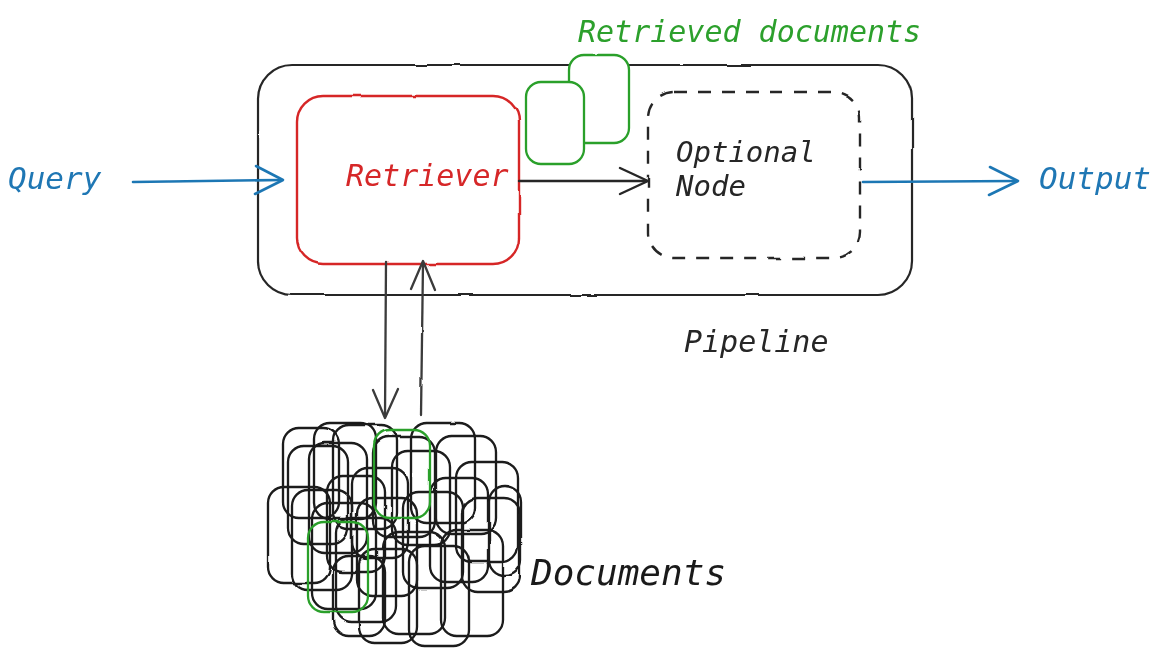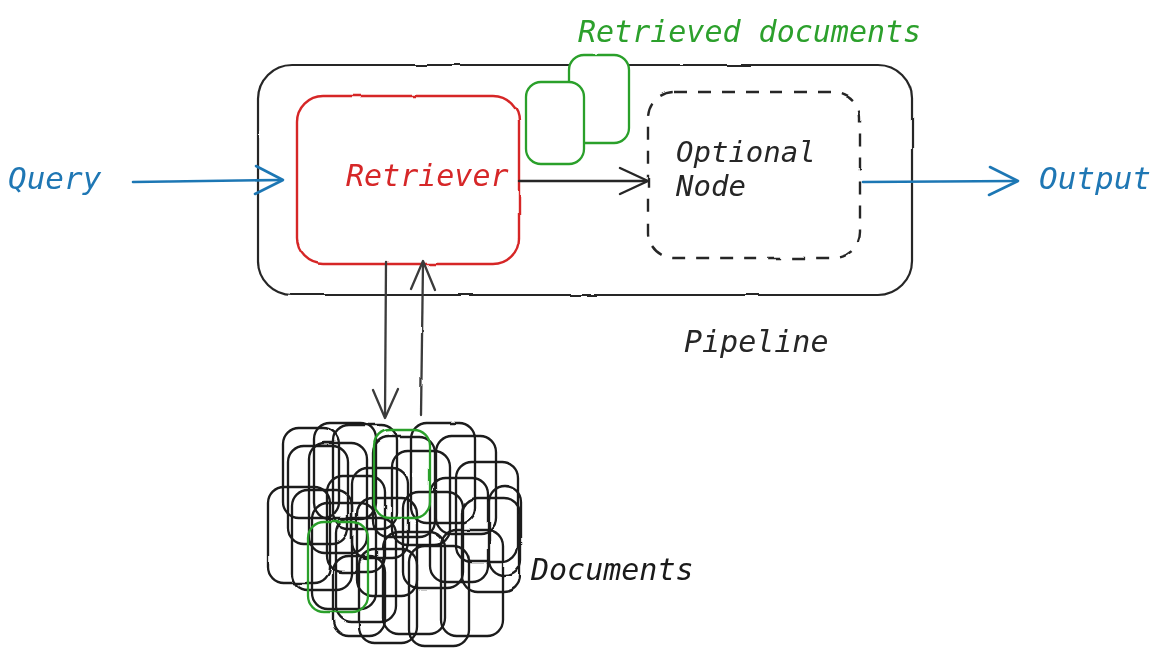--- a/index.html
+++ b/index.html
@@ -30,21 +30,21 @@
     white-space: pre;
     line-height: 1.18;
     font-style: italic;
   }
   .lbl-query  { left: 8px;   top: 160px; font-size: 31px; color: #1f77b4; }
   .lbl-output { left: 1031px;top: 160px; font-size: 31px; color: #1f77b4; margin-left: 8px; }
   .lbl-retriever { left: 311px; top: 158px; font-size: 30px; color: #d62728; margin-left: 35px; }
   .lbl-optnode { left: 676px; top: 135px; font-size: 29px; color: #262626; }
   .lbl-retdocs { left: 578px; top: 14px;  font-size: 30px; color: #2ca02c; }
   .lbl-pipeline{ left: 640px; top: 324px; font-size: 30px; color: #262626; margin-left: 44px; }
-  .lbl-documents{left: 531px; top: 552px; font-size: 30px; color: #1a1a1a; }
+  .lbl-documents{left: 531px; top: 552px; font-size: 36px; color: #1a1a1a; }
 </style>
 </head>
 <body>
 
 <div id="canvas">
 
   <svg class="layer" viewBox="0 0 1169 659" xmlns="http://www.w3.org/2000/svg">
     <defs>
       <filter id="wobble" x="-8%" y="-25%" width="116%" height="150%">
         <feTurbulence type="fractalNoise" baseFrequency="0.018" numOctaves="3" seed="7" result="n"></feTurbulence>

